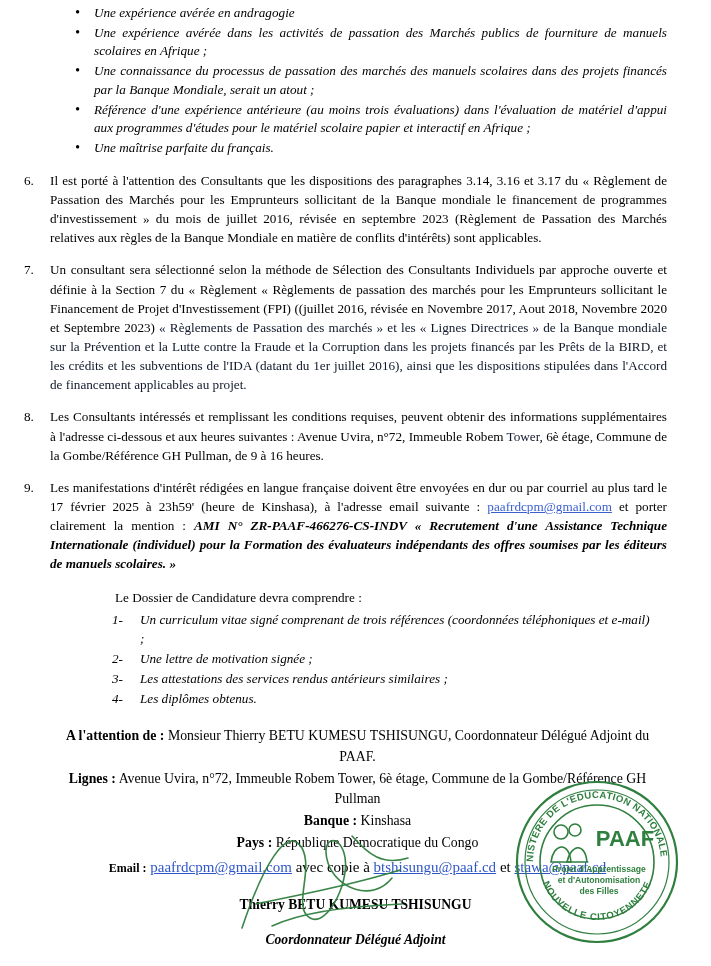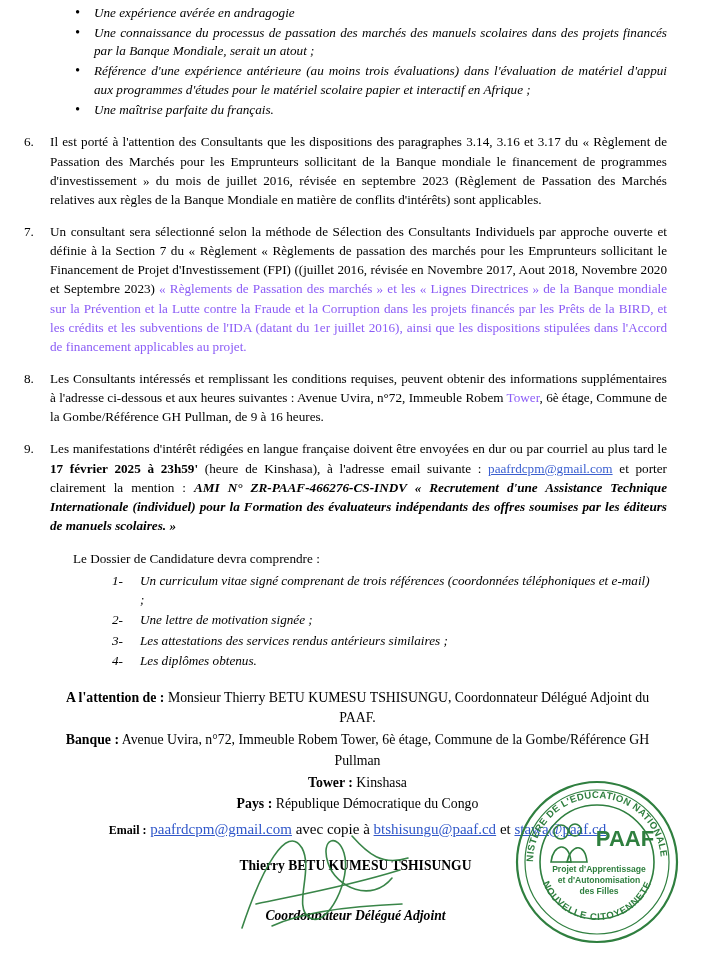--- a/index.html
+++ b/index.html
@@ -62,33 +62,33 @@
   }
   .num-item .body {
     flex: 1 1 auto;
     text-align: justify;
   }
   .link-blue {
     color: #3b5fd0;
     text-decoration: underline;
   }
   .grey {
-    color: #8b5cf6;
+    color: #0f172a;
   }
   .mail-blue {
     color: #2f56c9;
     text-decoration: underline;
   }
-  .bold { font-weight: bold; }
+  .bold { font-weight: normal; }
   .bi { font-weight: bold; font-style: italic; }
 
   
   .dossier-title {
     margin: 16px 0 4px 0;
-    padding-left: 73px;
+    padding-left: 115px;
     font-size: 13.2px;
   }
   .dossier-list {
     margin: 0;
     padding: 0 60px 0 140px;
     list-style: none;
     font-style: italic;
     font-size: 13.2px;
     line-height: 1.45;
   }
@@ -118,21 +118,21 @@
   }
   .email-row .lbl { font-weight: bold; font-size: 12px; }
   
   .sign {
     text-align: center;
     margin-top: 18px;
     font-weight: bold;
     font-size: 13.6px;
   }
   .sign .l2 {
-    margin-top: 34px;
+    margin-top: 19px;
     font-style: italic;
   }
   
   .stamp {
     position: absolute;
     right: 30px;
     bottom: 20px;
     width: 168px;
     height: 168px;
   }
@@ -145,20 +145,21 @@
     opacity: .95;
   }
 </style>
 </head>
 <body>
 
 <div class="page">
 
   <ul class="top-bullets">
     <li>Une expérience avérée en andragogie</li>
+    <li>Une expérience avérée dans les activités de passation des Marchés publics de fourniture de manuels scolaires en Afrique ;</li>
     <li>Une connaissance du processus de passation des marchés des manuels scolaires dans des projets financés par la Banque Mondiale, serait un atout ;</li>
     <li>Référence d'une expérience antérieure (au moins trois évaluations) dans l'évaluation de matériel d'appui aux programmes d'études pour le matériel scolaire papier et interactif en Afrique ;</li>
     <li>Une maîtrise parfaite du français.</li>
   </ul>
 
   <div class="num-list">
 
     <div class="num-item">
       <div class="num">6.</div>
       <div class="body"><span>Il est porté à l'attention des Consultants que les dispositions des paragraphes 3.14, 3.16 et 3.17 du « Règlement de Passation des Marchés pour les Emprunteurs sollicitant de la Banque mondiale le financement de programmes d'investissement » du mois de juillet 2016, révisée en septembre 2023 (Règlement de Passation des Marchés relatives aux règles de la Banque Mondiale en matière de conflits d'intérêts) sont applicables.</span></div>
@@ -188,25 +189,25 @@
     <li><span class="mk">3-</span><span>Les attestations des services rendus antérieurs similaires ;</span></li>
     <li><span class="mk">4-</span><span>Les diplômes obtenus.</span></li>
   </ul>
 
   <div class="contact">
     <div class="row">
       <span class="lbl">A l'attention de :</span>
       <span>Monsieur Thierry BETU KUMESU TSHISUNGU, Coordonnateur Délégué Adjoint du PAAF.</span>
     </div>
     <div class="row">
+      <span class="lbl">Lignes :</span>
+      <span>Avenue Uvira, n°72, Immeuble Robem Tower, 6è étage, Commune de la Gombe/Référence GH Pullman</span>
+    </div>
+    <div class="row">
       <span class="lbl">Banque :</span>
-      <span>Avenue Uvira, n°72, Immeuble Robem Tower, 6è étage, Commune de la Gombe/Référence GH Pullman</span>
-    </div>
-    <div class="row">
-      <span class="lbl">Tower :</span>
       <span>Kinshasa</span>
     </div>
     <div class="row">
       <span class="lbl">Pays :</span>
       <span>République Démocratique du Congo</span>
     </div>
     <div class="row email-row">
       <span class="lbl">Email :</span>
       <a href="#" class="mail-blue">paafrdcpm@gmail.com</a>
       <span>avec copie à</span>

